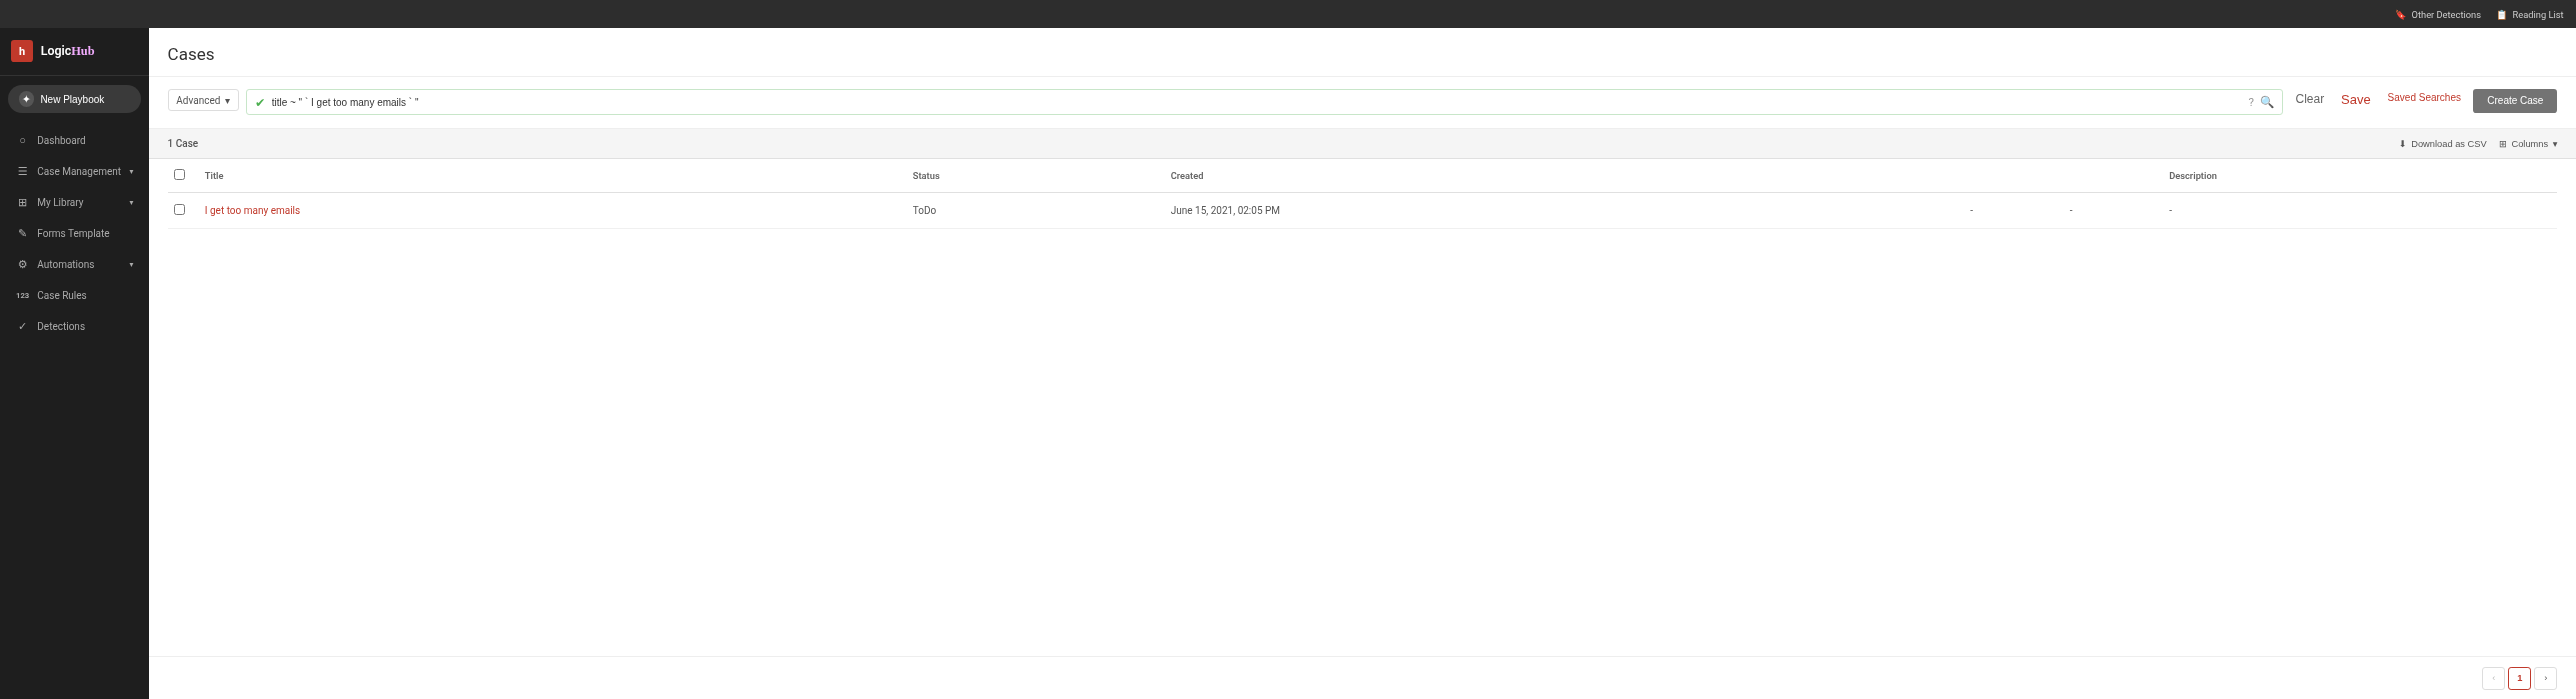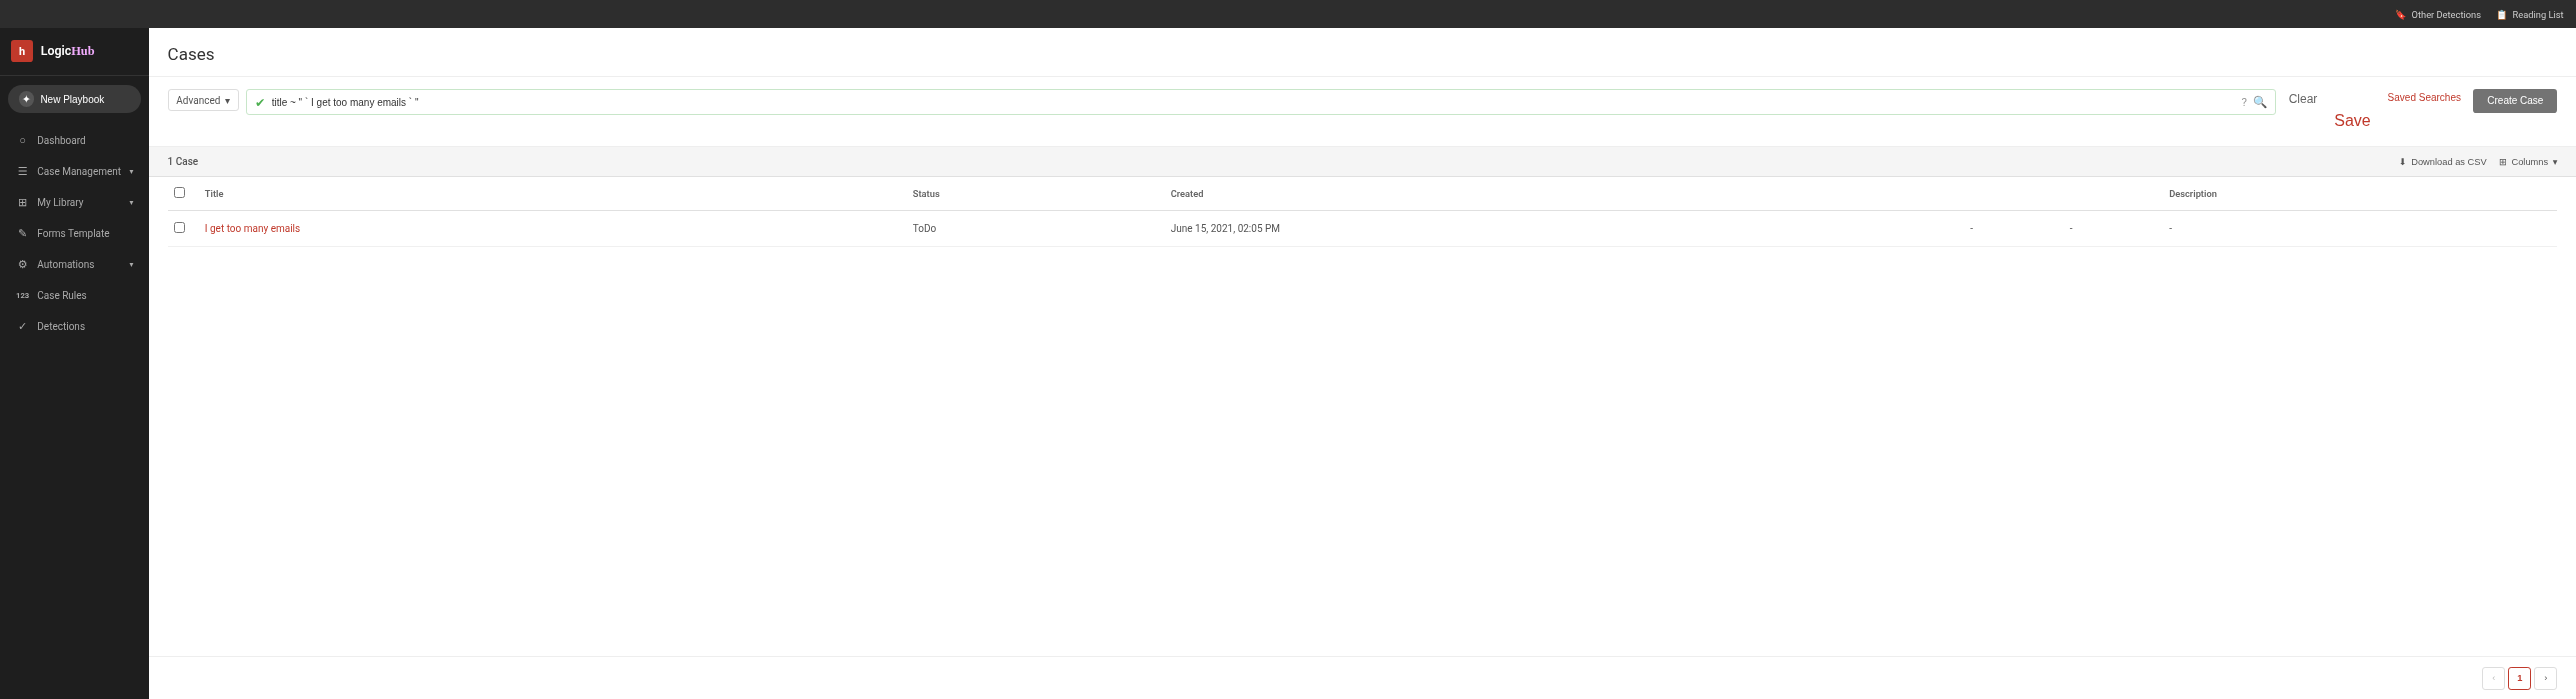--- a/index.html
+++ b/index.html
@@ -199,27 +199,26 @@
     .clear-btn {
       color: #666;
       font-size: 12px;
       cursor: pointer;
       background: none;
       border: none;
       padding: 3.1px 4.6px;
     }
     .save-btn {
       color: #c0392b;
-      font-size: 16px;
+      font-size: 13px;
       cursor: pointer;
       background: none;
       border: none;
       padding: 3.1px 4.6px;
       font-weight: 500;
-      margin-top: 20px;
     }
     .saved-searches-btn {
       color: #c0392b;
       font-size: 10px;
       cursor: pointer;
       background: none;
       border: none;
       padding: 3.1px 4.6px;
       font-weight: 500;
     }

